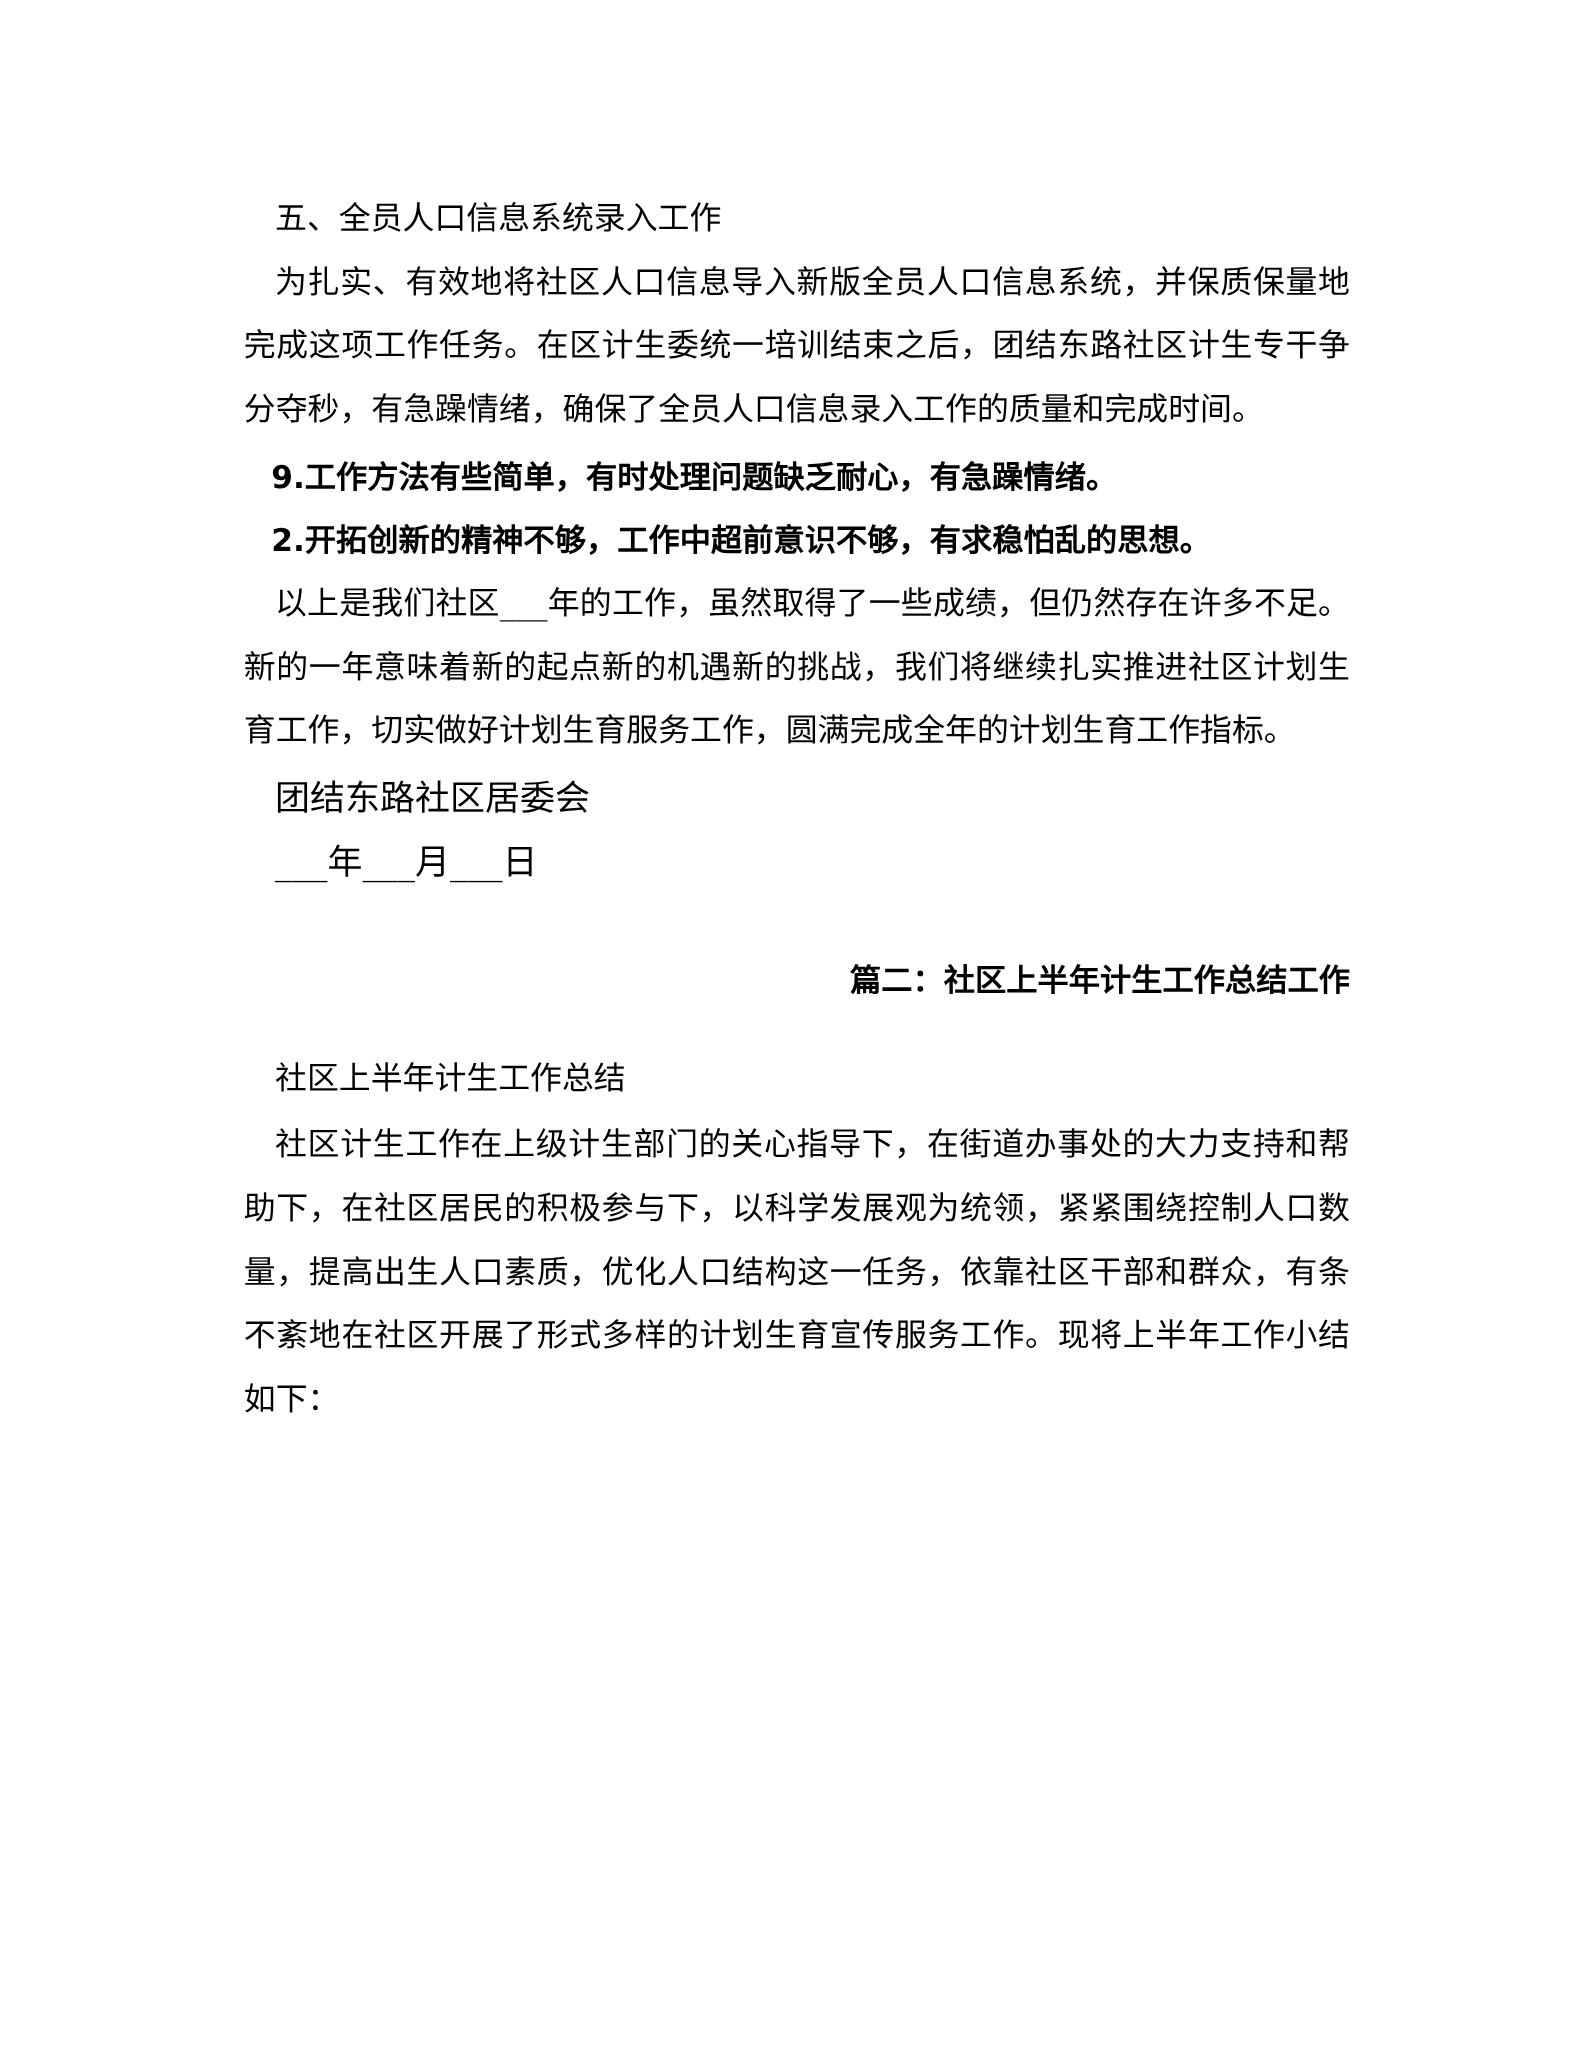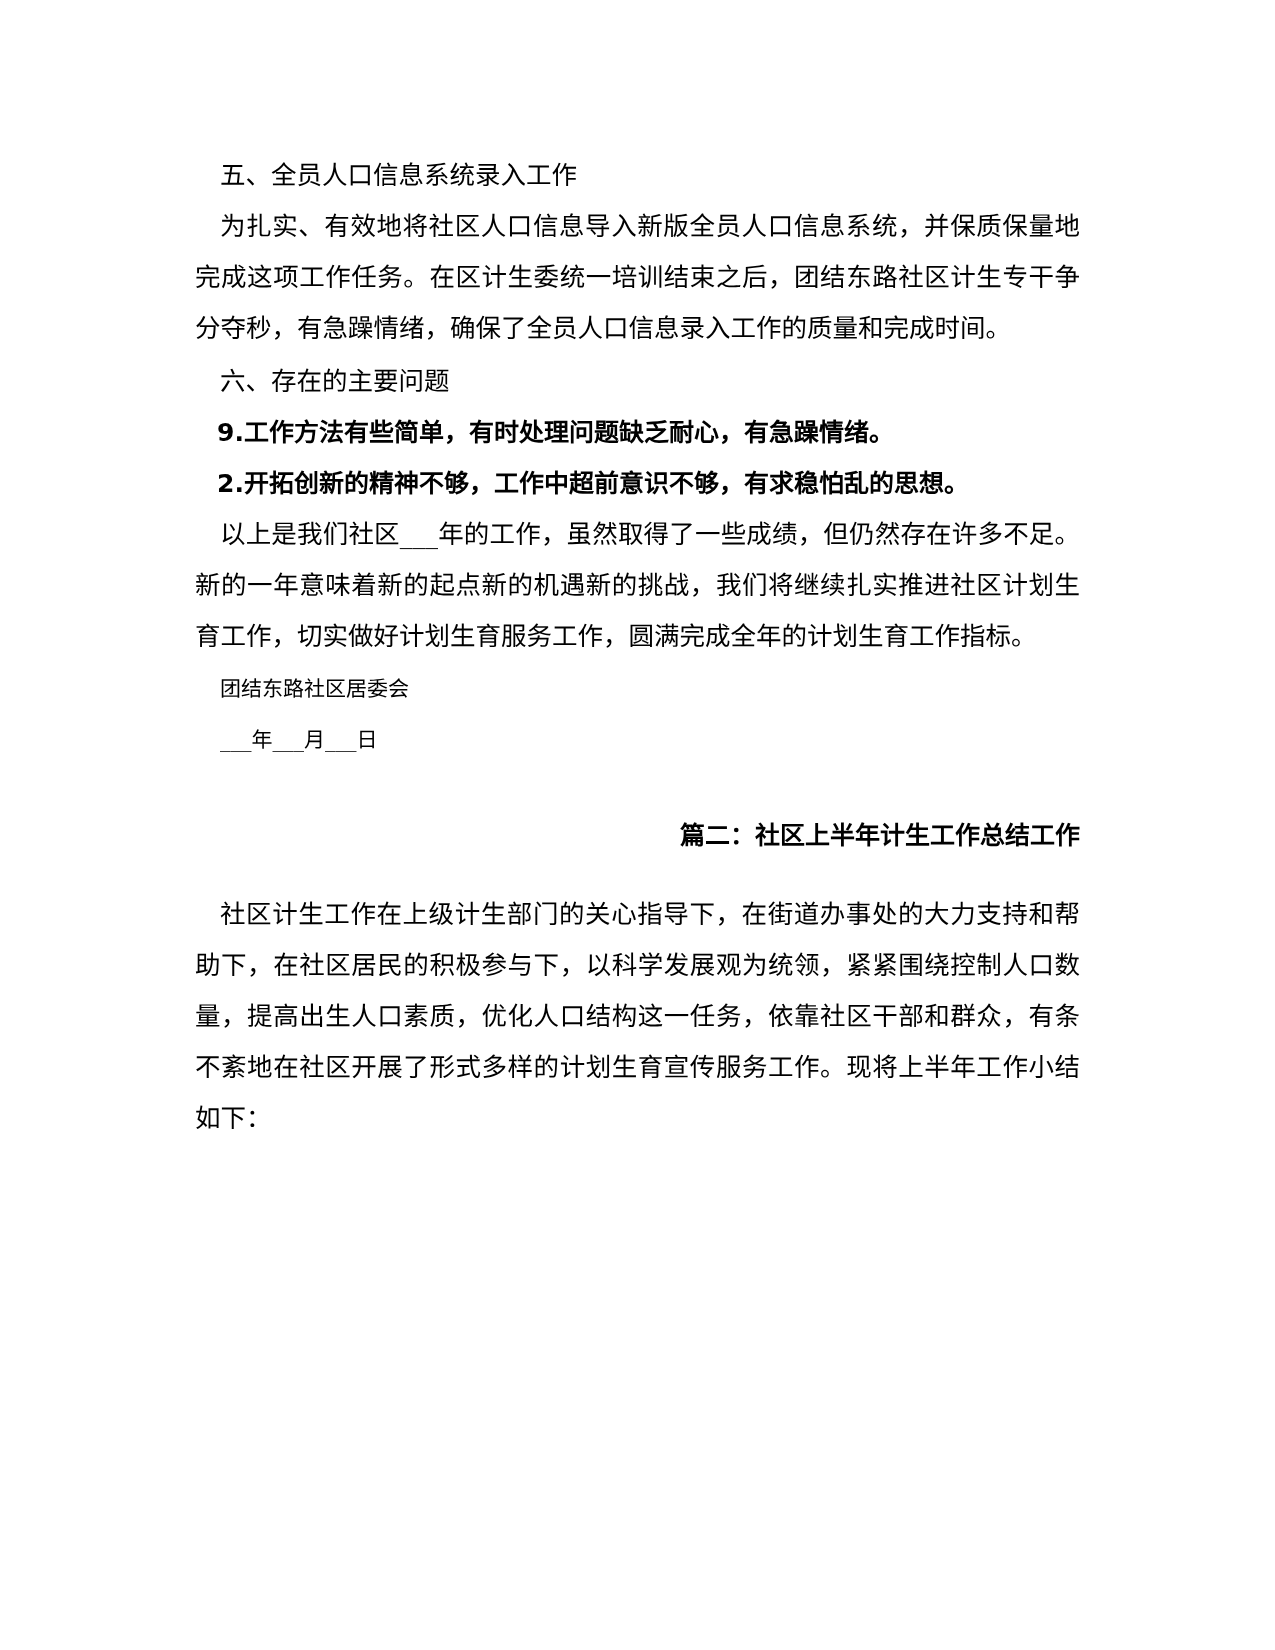--- a/index.html
+++ b/index.html
@@ -45,21 +45,21 @@
     text-indent: 25px;
   }
   .bold-item {
     font-weight: bold;
     font-size: 25px;
     line-height: 51px;
     text-indent: 22px;
     font-family: "DejaVu Sans", "Liberation Sans", sans-serif;
   }
   .signature {
-    font-size: 21px;
+    font-size: 28px;
     line-height: 51px;
     text-indent: 25px;
   }
   .section-title {
     font-weight: bold;
     font-size: 25px;
     line-height: 51px;
     text-align: right;
     margin-top: 44px;
     margin-bottom: 28px;
@@ -69,32 +69,32 @@
 </head>
 <body>
 
 <div class="page">
   <div class="doc-body">
 
     <p class="heading-num">五、全员人口信息系统录入工作</p>
 
     <p class="para indent">为扎实、有效地将社区人口信息导入新版全员人口信息系统，并保质保量地完成这项工作任务。在区计生委统一培训结束之后，团结东路社区计生专干争分夺秒，有急躁情绪，确保了全员人口信息录入工作的质量和完成时间。</p>
 
-    <p class="heading-num">六、存在的主要问题</p>
 
     <p class="bold-item">9.工作方法有些简单，有时处理问题缺乏耐心，有急躁情绪。</p>
 
     <p class="bold-item">2.开拓创新的精神不够，工作中超前意识不够，有求稳怕乱的思想。</p>
 
     <p class="para indent">以上是我们社区___年的工作，虽然取得了一些成绩，但仍然存在许多不足。新的一年意味着新的起点新的机遇新的挑战，我们将继续扎实推进社区计划生育工作，切实做好计划生育服务工作，圆满完成全年的计划生育工作指标。</p>
 
     <p class="signature">团结东路社区居委会</p>
 
     <p class="signature">___年___月___日</p>
 
     <p class="section-title">篇二：社区上半年计生工作总结工作</p>
 
+    <p class="para indent">社区上半年计生工作总结</p>
 
     <p class="para indent">社区计生工作在上级计生部门的关心指导下，在街道办事处的大力支持和帮助下，在社区居民的积极参与下，以科学发展观为统领，紧紧围绕控制人口数量，提高出生人口素质，优化人口结构这一任务，依靠社区干部和群众，有条不紊地在社区开展了形式多样的计划生育宣传服务工作。现将上半年工作小结如下：</p>
 
 
   </div>
 </div>
 
 </body></html>

